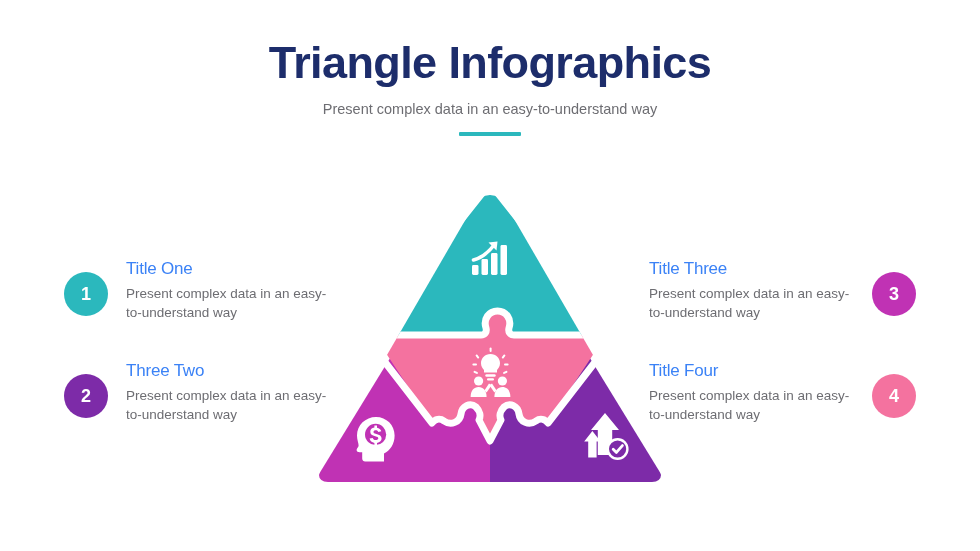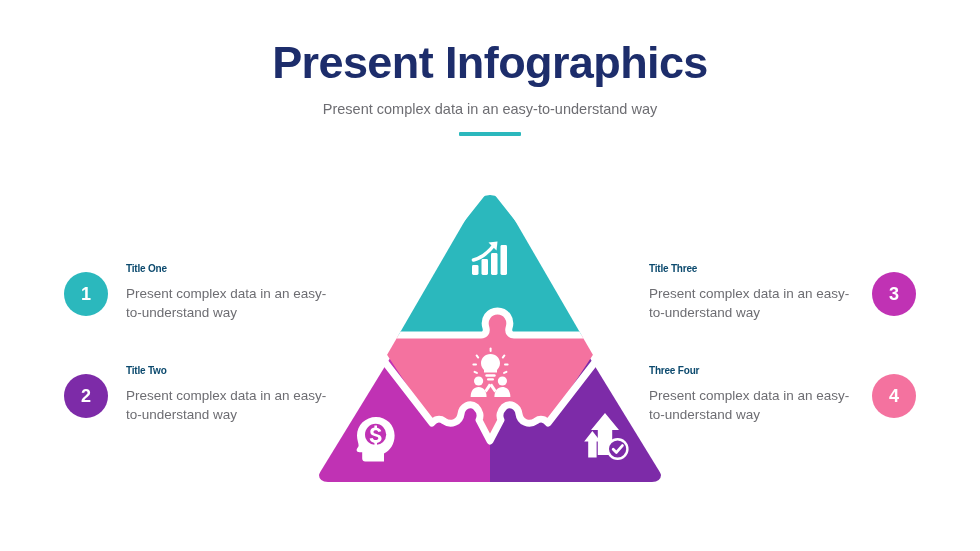--- a/index.html
+++ b/index.html
@@ -71,23 +71,23 @@
     justify-content: center;
     margin-top: 14px;
   }
 
   .item-text { padding: 0 18px; }
   .item-left  .item-text { text-align: left; }
   .item-right .item-text { text-align: left; }
 
   .item-title {
     margin: 0;
-    font-size: 10px;
-    font-weight: bold;
-    color: #0c4a6e;
+    font-size: 17px;
+    font-weight: normal;
+    color: #3b82f6;
     line-height: 22px;
     letter-spacing: -0.2px;
   }
   .item-desc {
     margin: 4px 0 0 0;
     font-size: 13.5px;
     line-height: 19px;
     color: #6d6d72;
     width: 205px;
   }
@@ -100,53 +100,53 @@
     top: 185px;
     width: 380px;
     height: 310px;
   }
   .triangle-wrap svg { display: block; }
 </style>
 </head>
 <body>
 
 <div class="header">
-  <h1 class="page-title">Present Infographics</h1>
+  <h1 class="page-title">Triangle Infographics</h1>
   <p class="page-subtitle">Present complex data in an easy-to-understand way</p>
   <div class="accent-bar"></div>
 </div>
 
 <div class="item item-left" style="top:258px">
   <div class="badge" style="background:#2bb8bd">1</div>
   <div class="item-text">
     <p class="item-title">Title One</p>
     <p class="item-desc">Present complex data in an easy-to-understand way</p>
   </div>
 </div>
 
 <div class="item item-left" style="top:360px">
   <div class="badge" style="background:#7d2ba8">2</div>
   <div class="item-text">
-    <p class="item-title">Title Two</p>
+    <p class="item-title">Three Two</p>
     <p class="item-desc">Present complex data in an easy-to-understand way</p>
   </div>
 </div>
 
 <div class="item item-right" style="top:258px">
   <div class="badge" style="background:#c032b4">3</div>
   <div class="item-text">
     <p class="item-title">Title Three</p>
     <p class="item-desc">Present complex data in an easy-to-understand way</p>
   </div>
 </div>
 
 <div class="item item-right" style="top:360px">
   <div class="badge" style="background:#f4729f">4</div>
   <div class="item-text">
-    <p class="item-title">Three Four</p>
+    <p class="item-title">Title Four</p>
     <p class="item-desc">Present complex data in an easy-to-understand way</p>
   </div>
 </div>
 
 <div class="triangle-wrap">
 <svg width="380" height="310" viewBox="0 0 380 310" xmlns="http://www.w3.org/2000/svg">
 
   <defs>
     <clipPath id="clipOuter">
       <path d="M190 10 Q200 10 206 20 L358 282 Q366 296 352 297 L28 297 Q14 296 22 282 L174 20 Q180 10 190 10 Z"></path>

